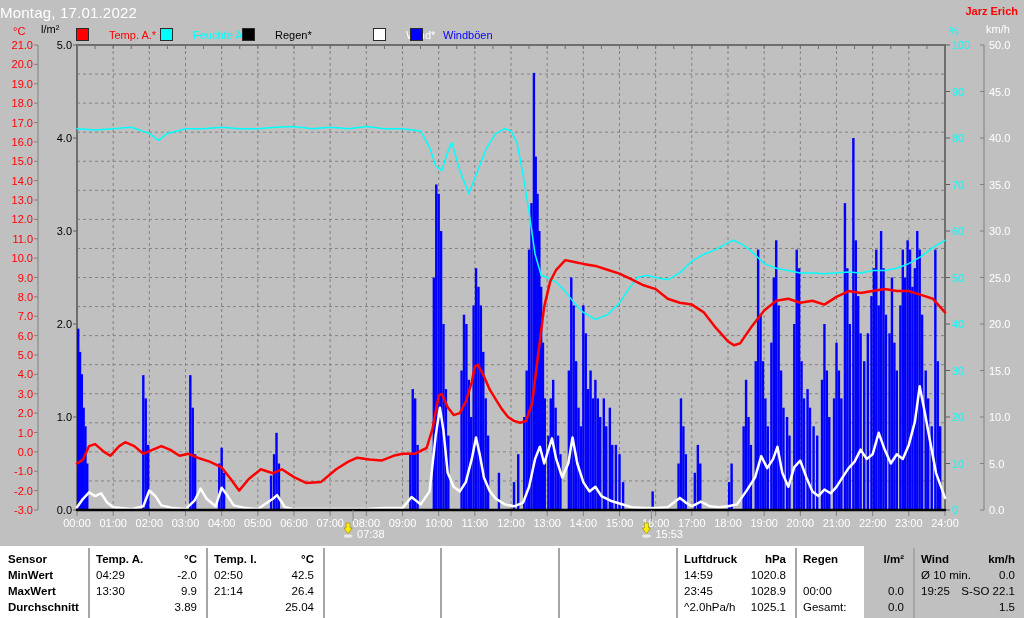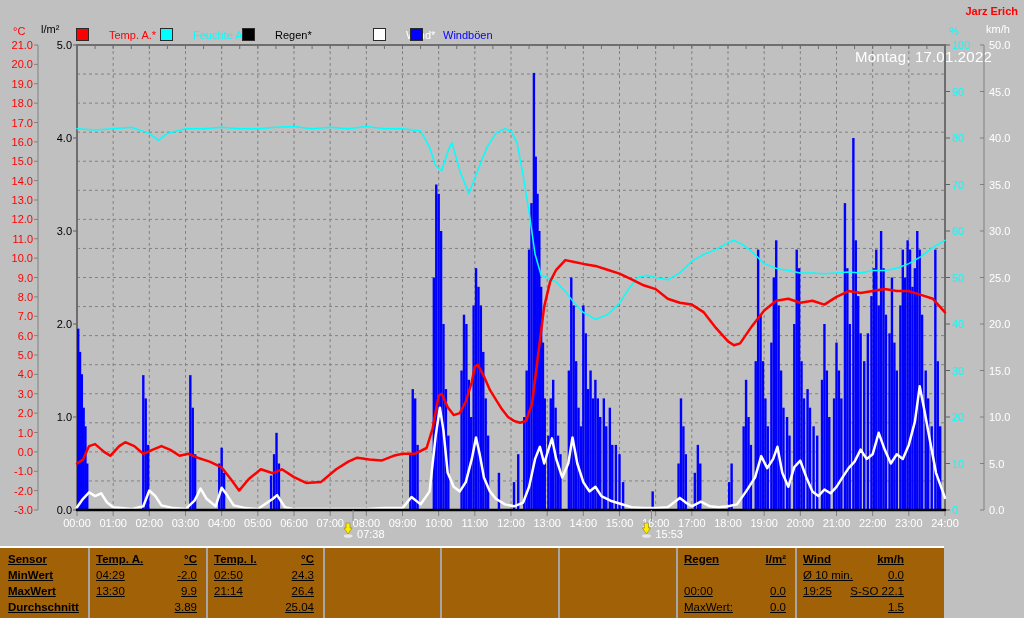--- a/index.html
+++ b/index.html
@@ -3,39 +3,39 @@
 <meta charset="utf-8">
 <style>
   html,body{margin:0;padding:0;}
   body{
     width:1024px;height:618px;position:relative;overflow:hidden;
     background:#c0c0c0;
     font-family:"Liberation Sans","DejaVu Sans",sans-serif;
     -webkit-font-smoothing:none;
   }
   #title{
-    position:absolute;top:4px;left:0;width:992px;text-align:right;
-    color:#ffffff;font-size:15px;letter-spacing:0.2px;margin-top:44px;
+    position:absolute;top:4px;left:0;width:992px;text-align:left;
+    color:#ffffff;font-size:15px;letter-spacing:0.2px;
   }
   #author{
     position:absolute;top:5px;right:6px;color:#ff0000;font-size:11px;font-weight:bold;
   }
   .unit{position:absolute;font-size:11px;}
   #u-temp{left:13px;top:25px;color:#ff0000;}
   #u-rain{left:41px;top:23px;color:#000000;}
   #u-hum{left:949px;top:25px;color:#00ffff;}
   #u-wind{left:986px;top:23px;color:#ffffff;}
   #legend{position:absolute;left:76px;top:28px;width:620px;height:15px;}
   .lgitem{position:absolute;top:0;display:flex;align-items:center;gap:20px;font-size:11px;white-space:nowrap;}
   .sw{width:11px;height:11px;border:1px solid #2a2a2a;display:inline-block;flex:none;}
   #chart{position:absolute;left:0;top:0;}
   #table{
-    position:absolute;left:0;top:546px;width:944px;height:70px;
-    background:#a16207;border-top:2px solid #ffffff;
-    display:grid;grid-template-columns:88px 118px 117px 117px 118px 118px 119px 118px 111px;text-decoration:underline;
+    position:absolute;left:0;top:546px;width:864px;height:70px;
+    background:#ffffff;border-top:2px solid #ffffff;
+    display:grid;grid-template-columns:88px 118px 117px 117px 118px 118px 119px 118px 111px;
   }
   .tcol{display:flex;flex-direction:column;padding-top:3px;box-sizing:border-box;}
   .tcol:not(.first){border-left:2px solid #a6a6a6;}
   .tcell{height:16px;line-height:16px;font-size:11.5px;color:#000;
          display:flex;justify-content:space-between;padding:0 9px 0 6px;white-space:nowrap;overflow:hidden;}
   .rlabel{font-weight:bold;justify-content:flex-start;padding-left:8px;}
   .thead{font-weight:bold;}
 </style>
 </head>
 <body>
@@ -520,21 +520,21 @@
           <span>3.89</span>
         </div>
       </div>
       <div class="tcol">
         <div class="tcell thead">
           <span>Temp. I.</span>
           <span>°C</span>
         </div>
         <div class="tcell">
           <span>02:50</span>
-          <span>24.3</span>
+          <span>42.5</span>
         </div>
         <div class="tcell">
           <span>21:14</span>
           <span>26.4</span>
         </div>
         <div class="tcell">
           <span></span>
           <span>25.04</span>
         </div>
       </div>
@@ -587,33 +587,51 @@
           <span></span>
           <span></span>
         </div>
         <div class="tcell">
           <span></span>
           <span></span>
         </div>
       </div>
       <div class="tcol">
         <div class="tcell thead">
+          <span>Luftdruck</span>
+          <span>hPa</span>
+        </div>
+        <div class="tcell">
+          <span>14:59</span>
+          <span>1020.8</span>
+        </div>
+        <div class="tcell">
+          <span>23:45</span>
+          <span>1028.9</span>
+        </div>
+        <div class="tcell">
+          <span>^2.0hPa/h</span>
+          <span>1025.1</span>
+        </div>
+      </div>
+      <div class="tcol">
+        <div class="tcell thead">
           <span>Regen</span>
           <span>l/m²</span>
         </div>
         <div class="tcell">
           <span></span>
           <span></span>
         </div>
         <div class="tcell">
           <span>00:00</span>
           <span>0.0</span>
         </div>
         <div class="tcell">
-          <span>MaxWert:</span>
+          <span>Gesamt:</span>
           <span>0.0</span>
         </div>
       </div>
       <div class="tcol">
         <div class="tcell thead">
           <span>Wind</span>
           <span>km/h</span>
         </div>
         <div class="tcell">
           <span>Ø 10 min.</span>

